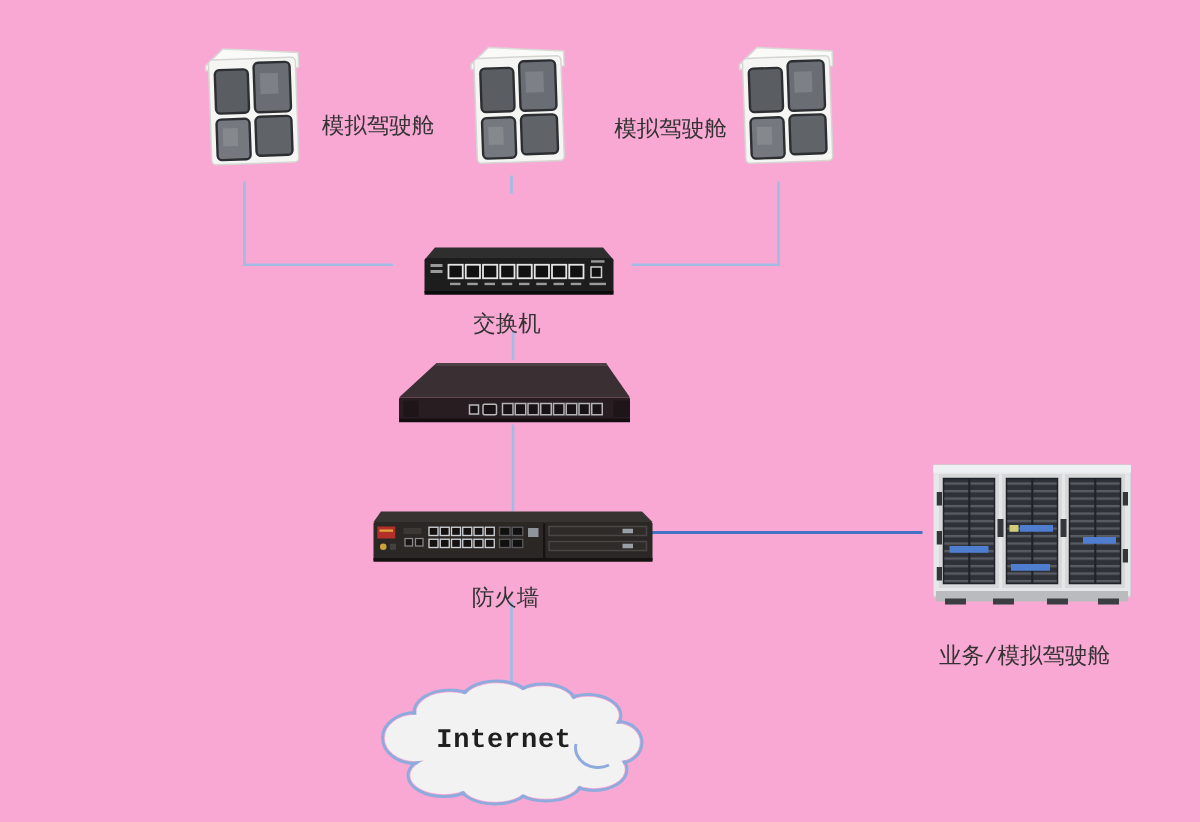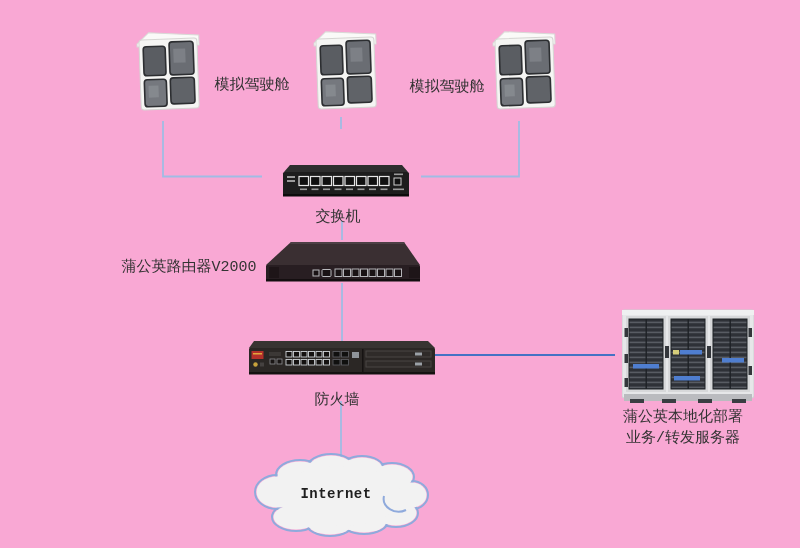--- a/index.html
+++ b/index.html
@@ -7,21 +7,21 @@
     position:relative;width:800px;height:548px;background:#f9a8d4;overflow:hidden;
     font-family:Liberation Mono, monospace;
   }
   .layer{position:absolute;left:0;top:0;width:800px;height:548px;}
   .device{position:absolute;}
   .lbl{
     position:absolute;transform:translate(-50%,-50%);
     color:#333333;font-size:15px;white-space:nowrap;text-align:center;
   }
   .lbl-internet{
-    font-weight:bold;font-size:14px;color:#1f1f1f;letter-spacing:0.5px;
+    font-weight:bold;font-size:18px;color:#1f1f1f;letter-spacing:0.5px;
   }
   .lbl-two-line{white-space:normal;width:170px;line-height:21px;}
   .cloud-fill{fill:#f2f2f2;}
 </style>
 </head>
 <body>
 
 <div class="canvas">
 
   <svg class="layer" viewBox="0 0 800 548">
@@ -244,24 +244,23 @@
     </g>
     <rect x="0" y="4" width="132" height="5" fill="#eff0f1"></rect>
   </svg>
 
   <div class="lbl" style="left:252px;top:84px;">模拟驾驶舱</div>
 
   <div class="lbl" style="left:447px;top:86px;">模拟驾驶舱</div>
 
   <div class="lbl" style="left:338px;top:216px;">交换机</div>
 
-  <div class="lbl" style="left:189px;top:266px;">蒲公英路由器V2000</div>
 
   <div class="lbl" style="left:337px;top:399px;">防火墙</div>
 
   <div class="lbl lbl-two-line" style="left:683px;top:428px;">
-    <span>蒲公英本地化部署</span><br>
-    <span>业务/转发服务器</span>
+    <br>
+    <span>业务/模拟驾驶舱</span>
   </div>
 
   <div class="lbl lbl-internet" style="left:336px;top:494px;">Internet</div>
 
 </div>
 
 </body></html>

